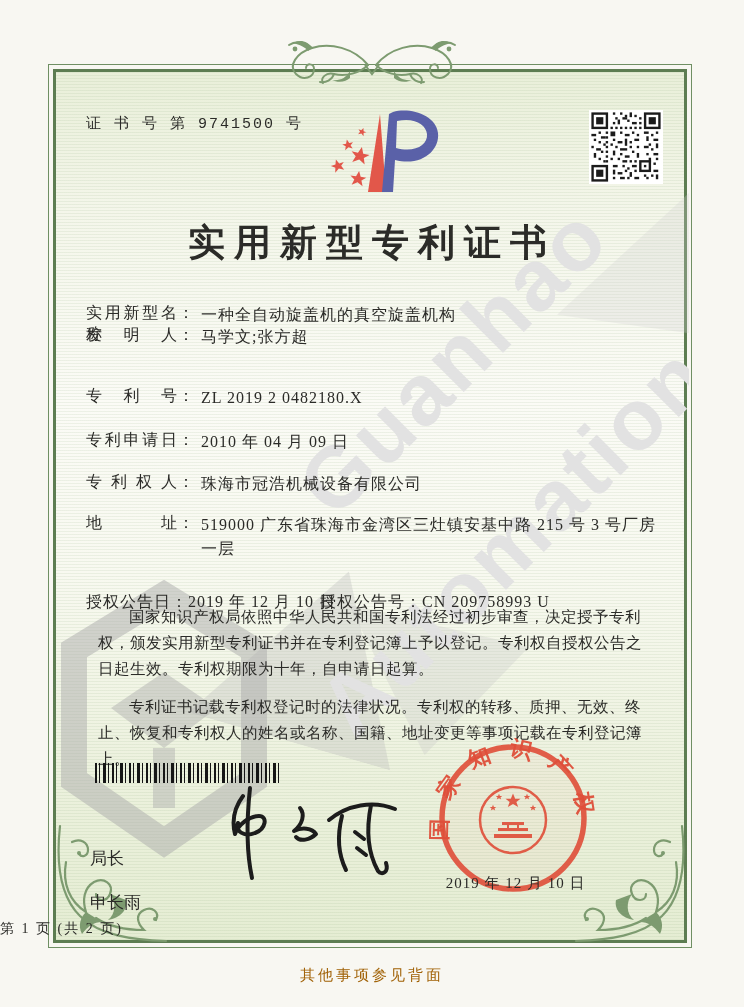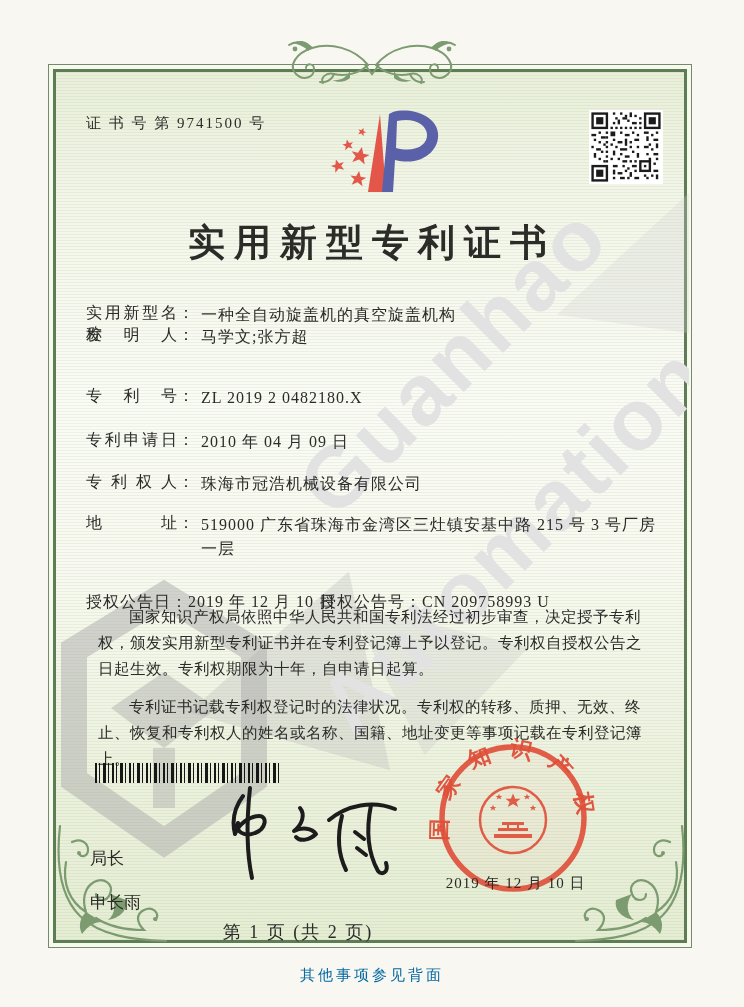--- a/index.html
+++ b/index.html
@@ -26,21 +26,21 @@
   .wm-g{left:230px;top:400px;}
   .wm-a{left:250px;top:620px;}
   .wm-tri1{position:absolute;left:160px;top:500px;width:210px;height:180px;
     clip-path:polygon(0 100%,55% 0,100% 100%);background:rgba(188,188,188,.35);transform:rotate(16deg);}
   .wm-tri2{position:absolute;left:300px;top:540px;width:180px;height:150px;
     clip-path:polygon(0 0,100% 28%,42% 100%);background:rgba(198,198,198,.30);}
   .wm-tri3{position:absolute;left:500px;top:90px;width:230px;height:220px;
     clip-path:polygon(0 62%,100% 0,100% 100%);background:rgba(210,210,210,.28);transform:rotate(-12deg);}
   .wm-cube{position:absolute;left:0px;top:515px;}
   
-  .cert-no{position:absolute;left:86px;top:114px;font-size:15px;letter-spacing:2px;z-index:5;}
+  .cert-no{position:absolute;left:86px;top:114px;font-size:15px;letter-spacing:2px;z-index:5;font-family:Liberation Mono, monospace;}
   .logo{position:absolute;left:296px;top:90px;z-index:5;}
   .qr{position:absolute;left:589px;top:110px;width:74px;height:74px;background:#fff;z-index:5;}
   .title{position:absolute;left:0;top:218px;width:744px;text-align:center;
     font-size:37px;font-weight:bold;letter-spacing:9px;z-index:5;}
   .fields{position:absolute;left:86px;top:0;width:586px;z-index:5;font-size:16px;}
   .frow{position:absolute;left:0;display:flex;align-items:flex-start;letter-spacing:1px;}
   .r0{top:303px}.r1{top:325px}.r2{top:386px}.r3{top:430px}.r4{top:472px}.r5{top:513px}
   .flabel{display:inline-block;width:92px;text-align:justify;text-align-last:justify;flex:none;}
   .fcolon{flex:none;margin-right:6px;}
   .fvalue{display:inline-block;max-width:468px;line-height:24px;}
@@ -52,24 +52,24 @@
   .barcode{position:absolute;left:95px;top:763px;width:186px;height:20px;z-index:5;
     background:repeating-linear-gradient(90deg,#161616 0 2px,rgba(0,0,0,0) 2px 4px,#161616 4px 5px,rgba(0,0,0,0) 5px 8px,#161616 8px 11px,rgba(0,0,0,0) 11px 13px,#161616 13px 14px,rgba(0,0,0,0) 14px 17px);}
   .sig-title{position:absolute;left:90px;top:847px;font-size:17px;z-index:5;
     font-family:"Liberation Sans","DejaVu Sans",sans-serif;}
   .sig-name{position:absolute;left:90px;top:847px;font-size:17px;z-index:5;
     font-family:"Liberation Sans","DejaVu Sans",sans-serif;margin-top:44px;}
   .signature{position:absolute;left:205px;top:776px;z-index:5;}
   .seal{position:absolute;left:428px;top:738px;z-index:4;}
   .seal-date{position:absolute;left:433px;top:874px;width:165px;text-align:center;
     font-size:15px;letter-spacing:1px;z-index:6;}
-  .page-num{position:absolute;left:0;top:920px;width:596px;text-align:center;font-size:18px;
+  .page-num{position:absolute;left:0;top:920px;width:596px;text-align:left;font-size:14px;
     letter-spacing:2px;z-index:5;}
   .back-note{position:absolute;left:0;top:966px;width:744px;text-align:center;font-size:15px;
-    letter-spacing:3px;color:#0369a1;z-index:5;}
+    letter-spacing:3px;color:#a16207;z-index:5;}
   .orn-top{position:absolute;left:262px;top:38px;z-index:2;}
   .orn-bl{position:absolute;left:52px;top:822px;z-index:2;}
   .orn-br{position:absolute;left:572px;top:822px;z-index:2;transform:scaleX(-1);}
 </style>
 </head>
 <body>
 
 <div class="frame">
   <div class="frame-inner"></div>
 </div>

